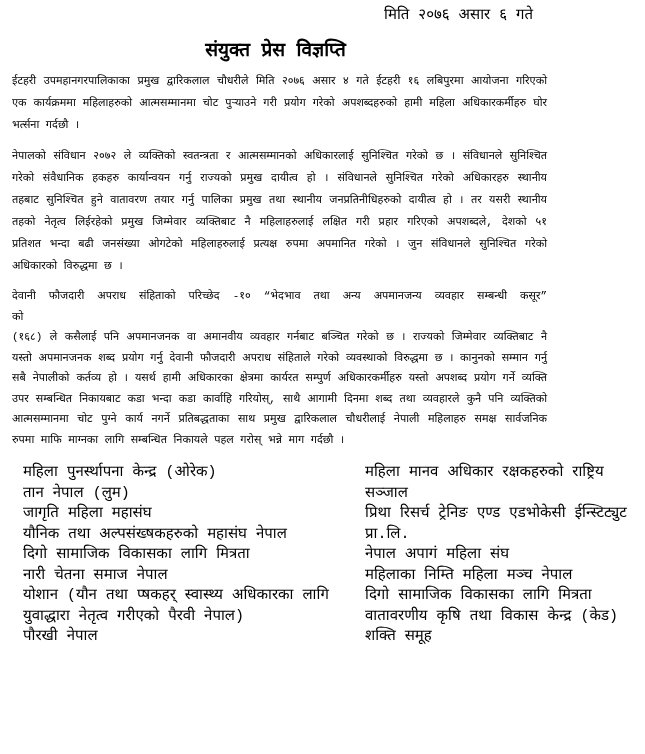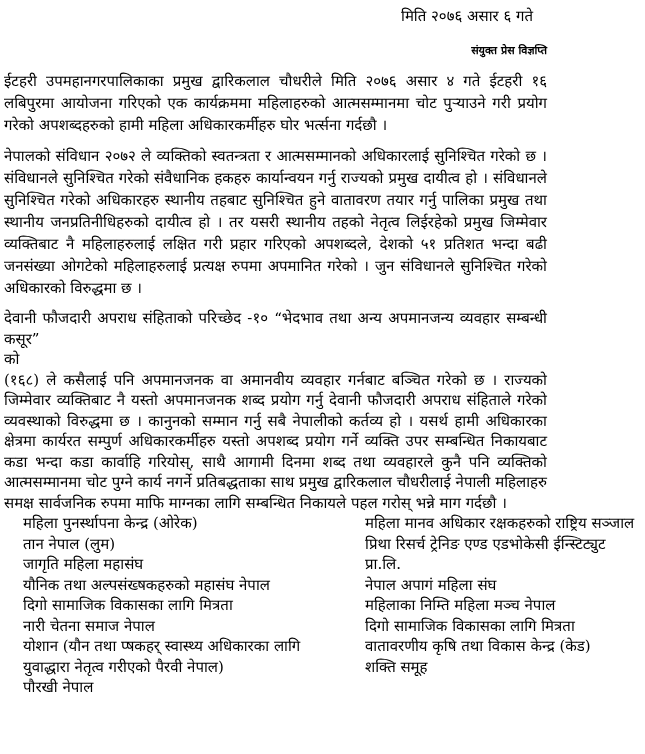--- a/index.html
+++ b/index.html
@@ -12,55 +12,57 @@
     height: 754px;
     overflow: hidden;
     color: #000000;
     font-family: "DejaVu Serif", "DejaVu Sans", serif;
   }
   .page {
     box-sizing: border-box;
     width: 550px;
     height: 754px;
     padding: 6px 3px 0 4px;
+    font-family: Liberation Mono, monospace;
   }
   .date-line {
     text-align: right;
     padding-right: 14px;
     font-size: 15px;
     line-height: 20px;
   }
   .doc-title {
-    text-align: right;
+    text-align: center;
     font-weight: bold;
-    font-size: 11px;
+    font-size: 19px;
     margin: 15px 0 9px 0;
     line-height: 20px;
   }
   .para {
     text-align: justify;
-    font-size: 15px;
+    font-size: 11px;
     line-height: 22px;
-    margin: 0 0 9px 0;
+    margin: 0 0 9px 8px;
   }
   .para-3 {
     line-height: 20.5px;
     margin-bottom: 0;
   }
   .full-justify {
     text-align: justify;
     text-align-last: justify;
   }
   .thanks-line {
     font-size: 15px;
     margin: 40px 0 0 4px;
     line-height: 20px;
   }
   .signatories {
     display: flex;
+    margin-top: 13px;
     font-size: 15px;
     line-height: 20.5px;
   }
   .sig-col {
     flex: none;
   }
   .sig-col.left {
     margin-left: 19px;
     width: 322px;
   }

